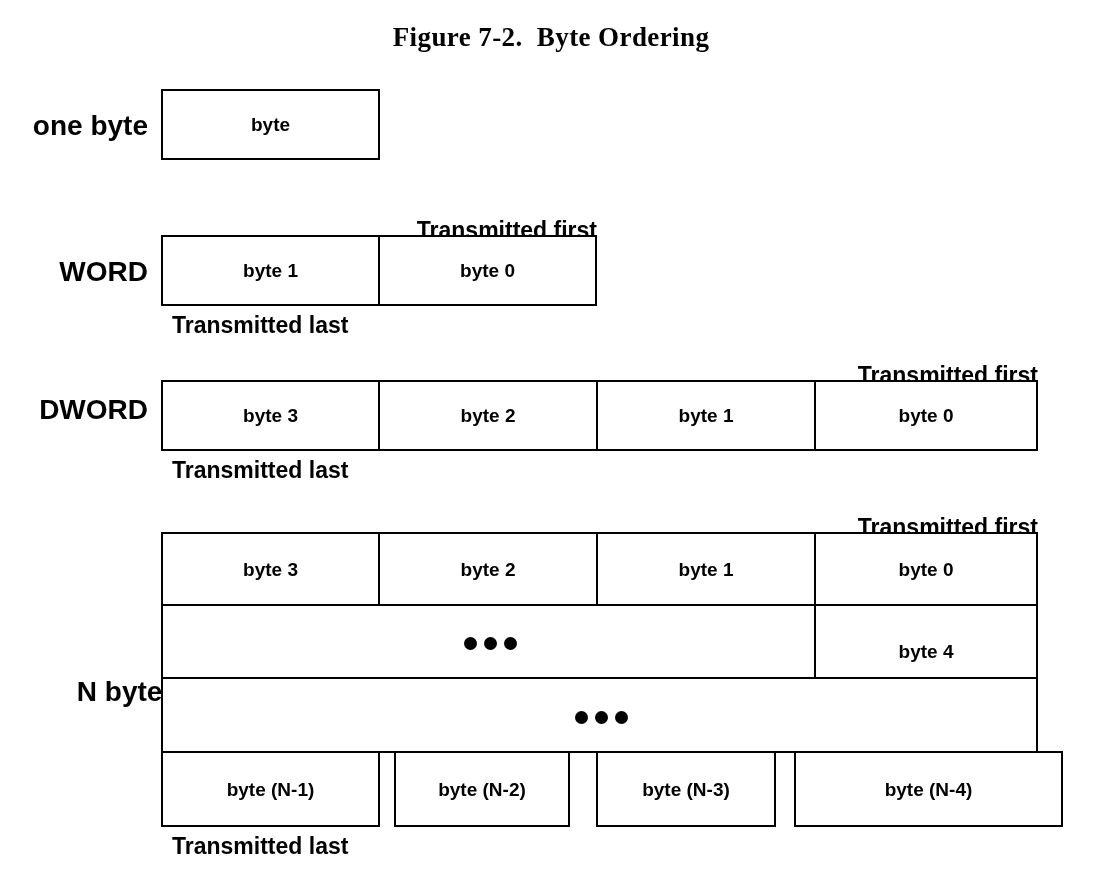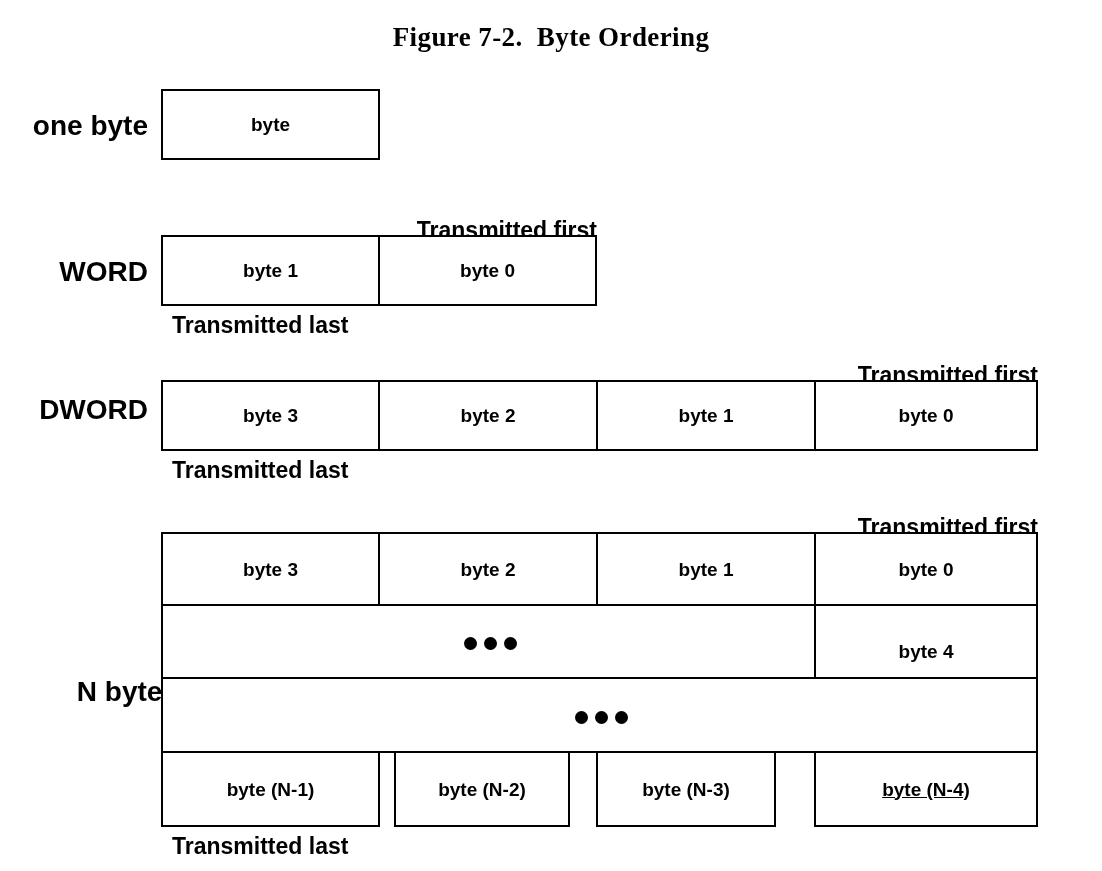--- a/index.html
+++ b/index.html
@@ -131,15 +131,15 @@
   <span class="dots" style="left:0; top:0; width:877px; height:76px;">
     <span class="dot"></span>
       <span class="dot"></span>
       <span class="dot"></span>
   </span>
 </div>
 
 <div class="cell" style="left:161px; top:751px; width:219px; height:76px;text-align:center;">byte (N-1)</div>
 <div class="cell join-left" style="left:378px; top:751px; width:176px; height:76px;margin-left:16px;">byte (N-2)</div>
 <div class="cell join-left" style="left:596px; top:751px; width:180px; height:76px;">byte (N-3)</div>
-<div class="cell join-left" style="left:814px; top:751px; width:224px; height:76px;text-decoration:underline;">byte (N-4)</div>
+<div class="cell join-left" style="left:794px; top:751px; width:269px; height:76px;">byte (N-4)</div>
 
 <div class="note" style="left:172px; top:835px;">Transmitted last</div>
 
 </body></html>

